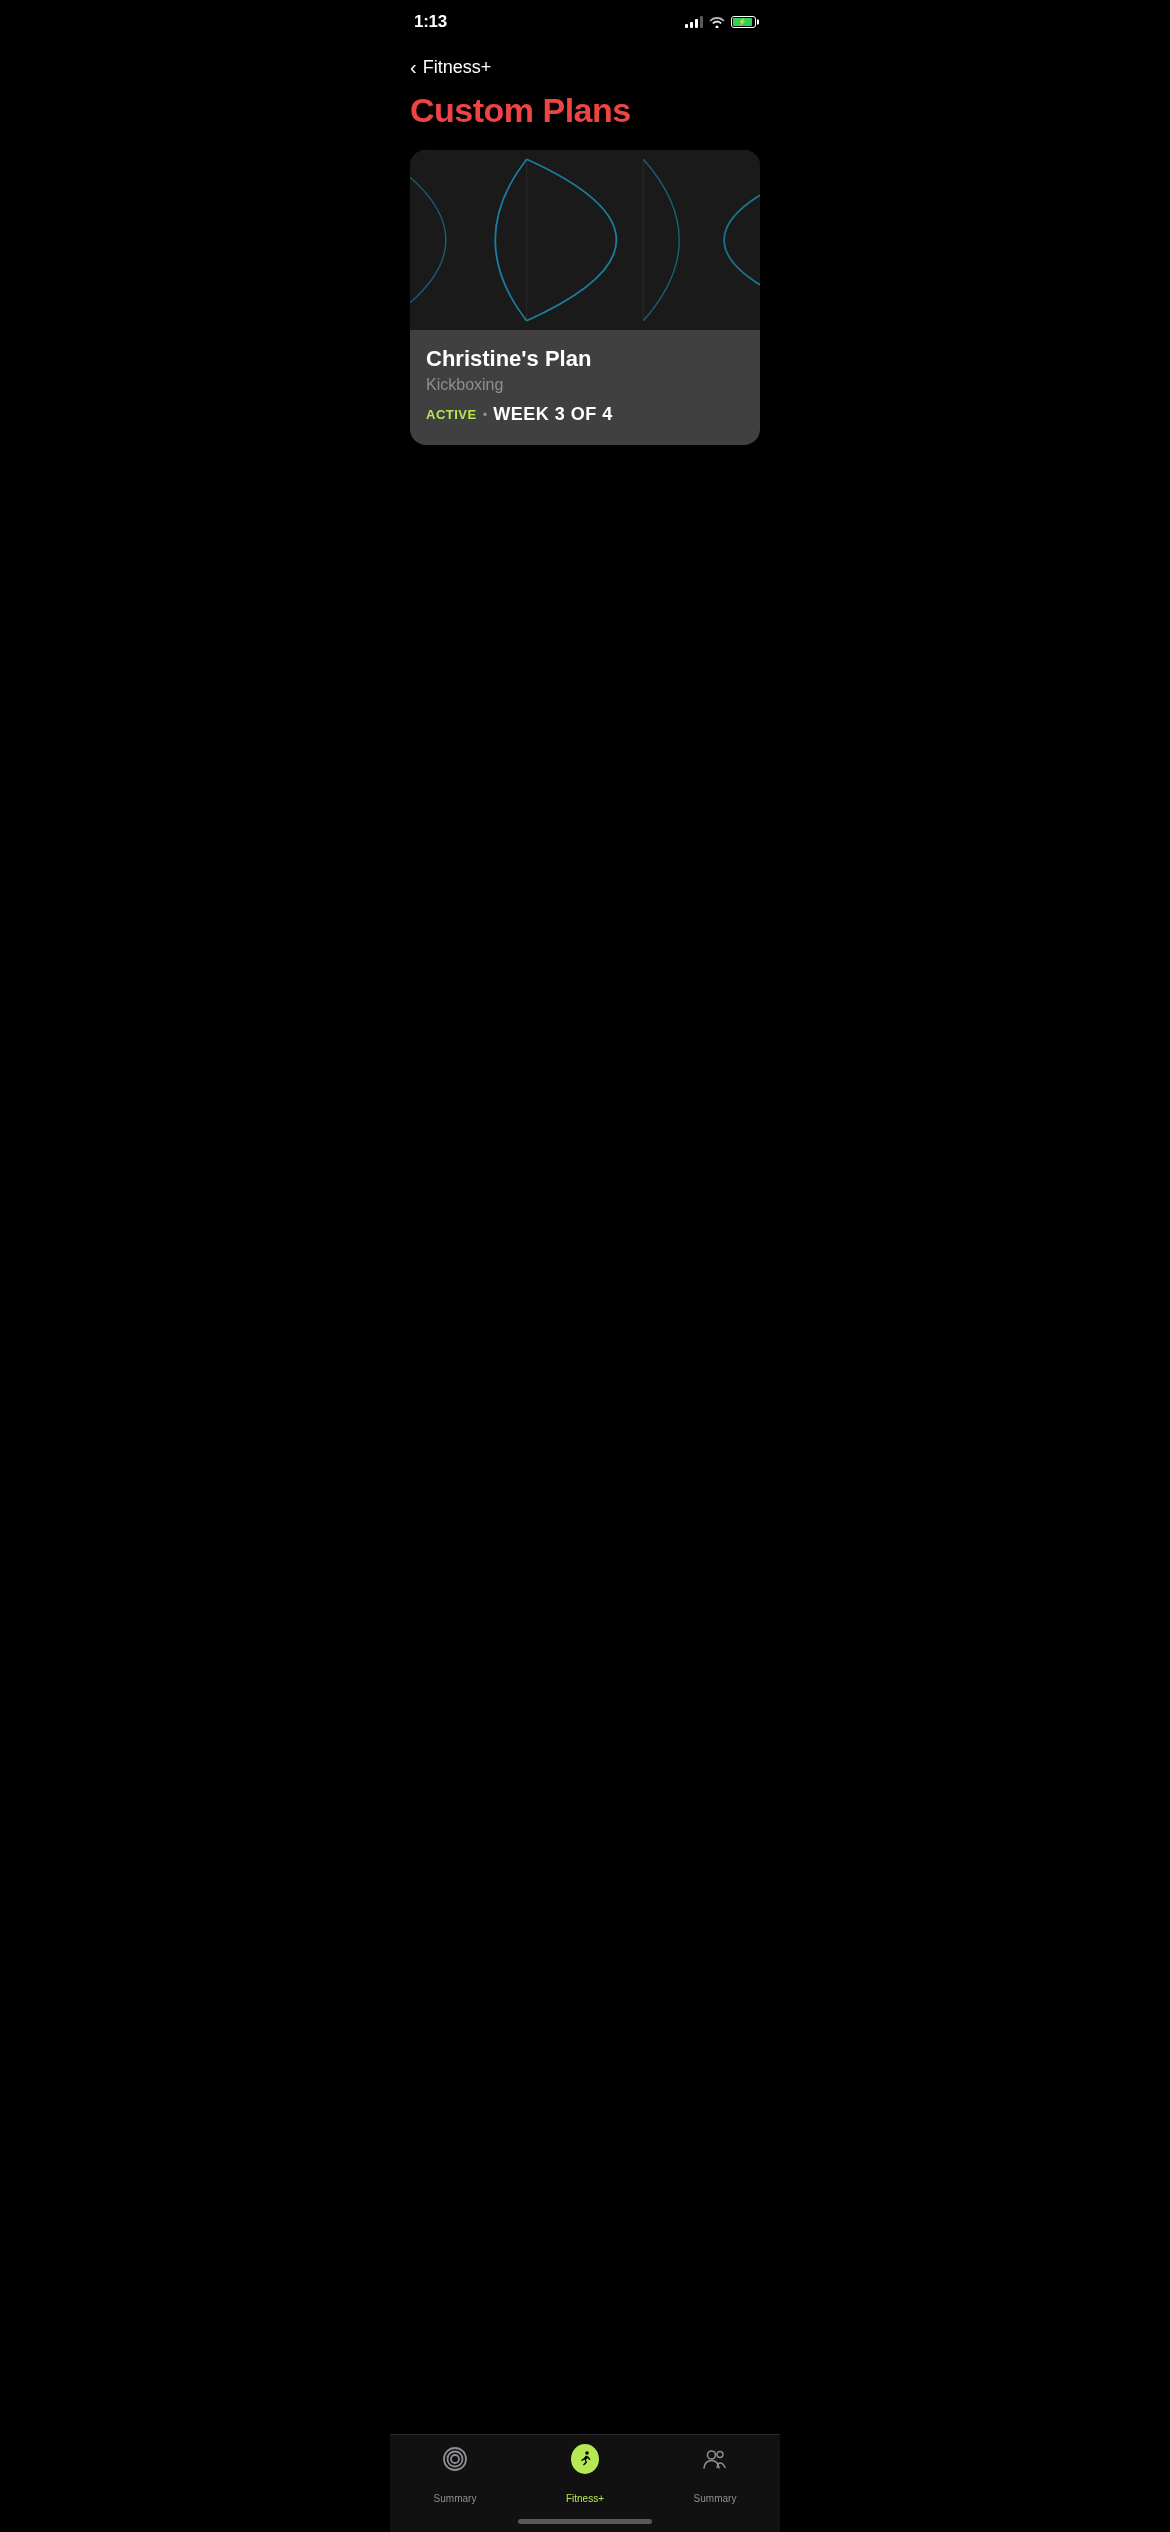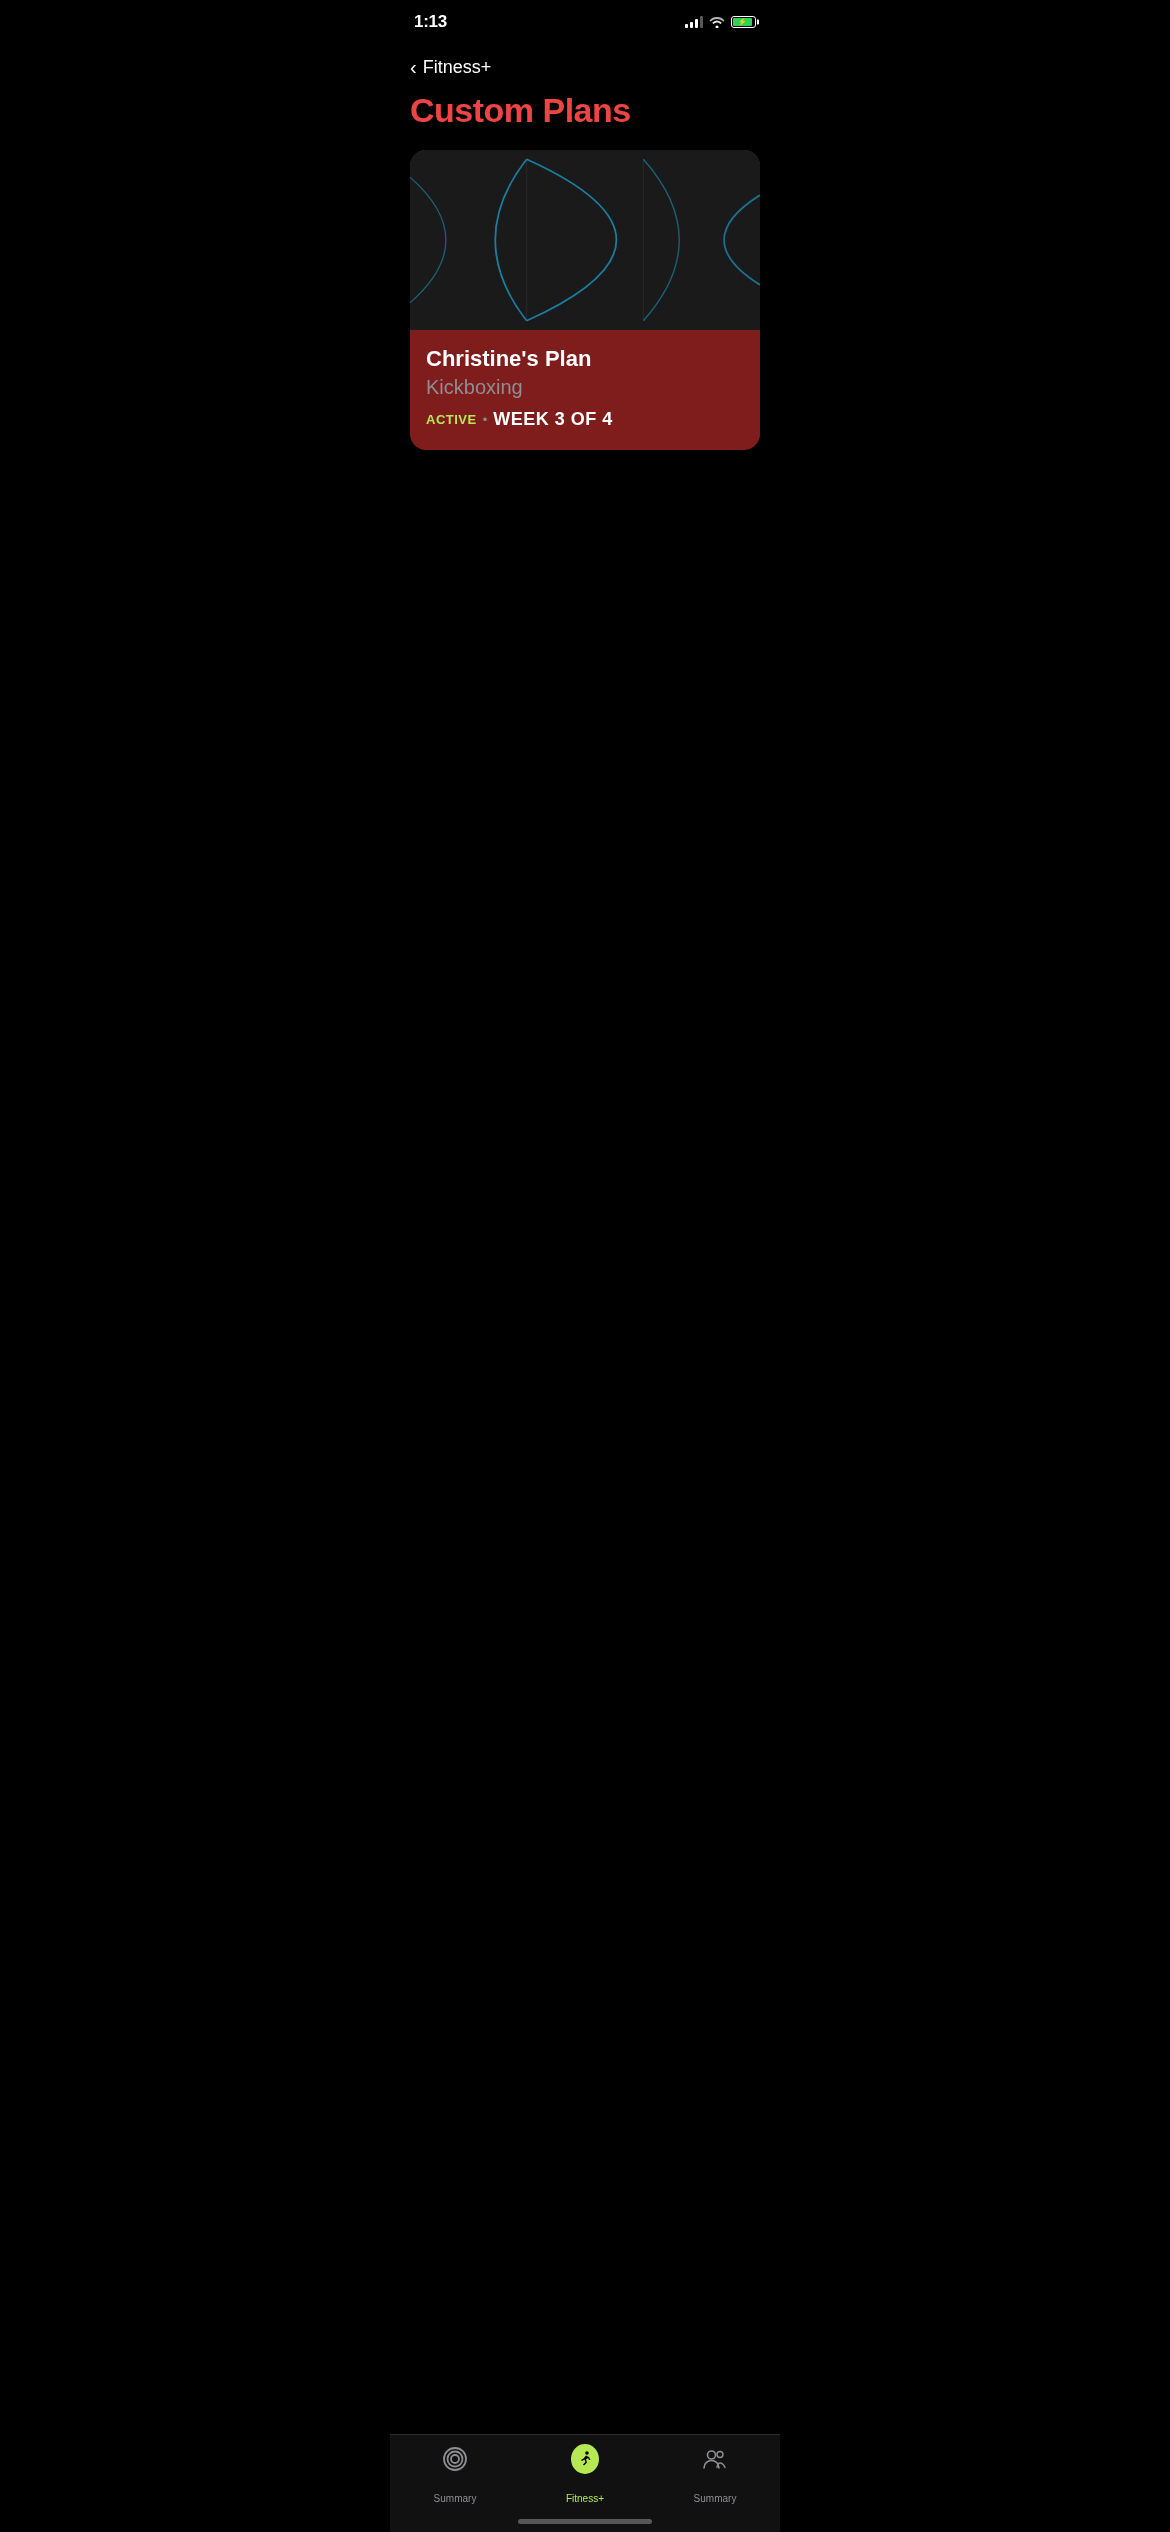--- a/index.html
+++ b/index.html
@@ -121,21 +121,21 @@
       font-size: 34px;
       font-weight: 800;
       color: #ef4444;
       padding: 8px 20px 20px;
       letter-spacing: -0.5px;
     }
 
     
     .plan-card {
       margin: 0 20px;
-      background: #7f1d1d;
+      background: #404040;
       border-radius: 16px;
       overflow: hidden;
       cursor: pointer;
     }
 
     .plan-card-image {
       width: 100%;
       height: 180px;
       background: #1a1a1a;
       position: relative;
@@ -156,21 +156,21 @@
     }
 
     .plan-name {
       font-size: 22px;
       font-weight: 700;
       color: #fff;
       margin-bottom: 4px;
     }
 
     .plan-type {
-      font-size: 20px;
+      font-size: 16px;
       color: #8e8e93;
       margin-bottom: 10px;
       font-weight: 400;
     }
 
     .plan-status-row {
       display: flex;
       align-items: center;
       gap: 6px;
     }

